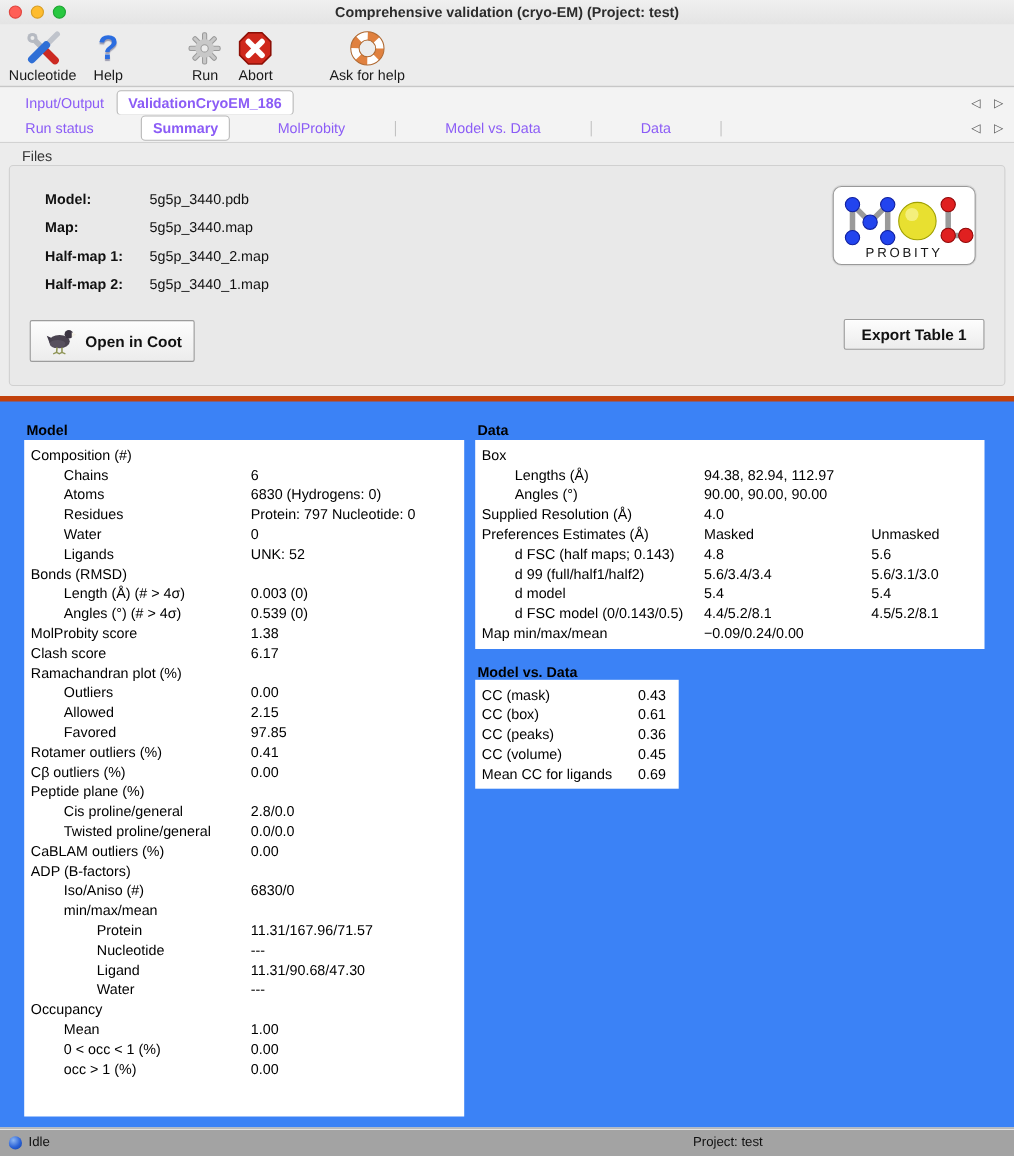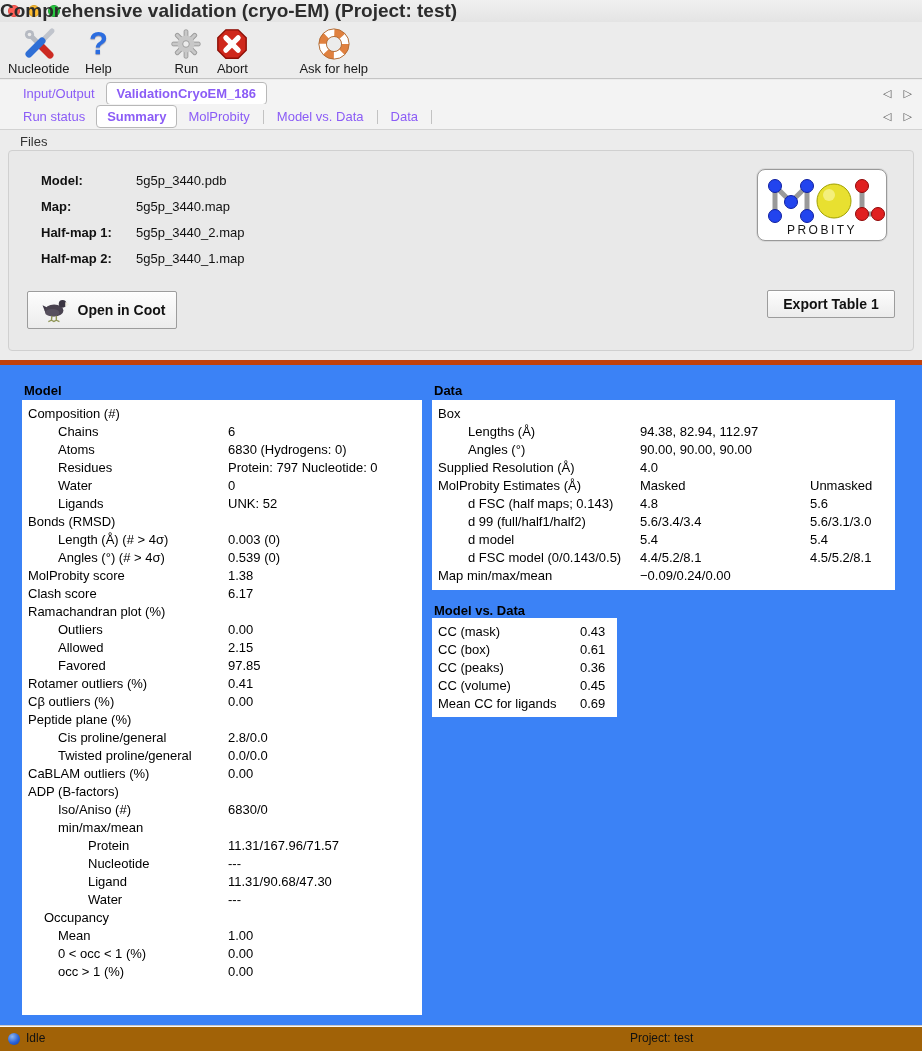--- a/index.html
+++ b/index.html
@@ -9,35 +9,35 @@
     font-family:"Liberation Sans", sans-serif; background:#ececec; color:#111;
   }
   
   .titlebar { position:absolute; top:0; left:0; width:100%; height:22px;
     background:linear-gradient(#f0f0f0,#e4e4e4); }
   .traffic { position:absolute; top:5px; width:12px; height:12px; border-radius:50%; }
   .tl-red    { left:8px;  background:#ff5f57; border:1px solid #e0443e; }
   .tl-yellow { left:28px; background:#febc2e; border:1px solid #d89e24; }
   .tl-green  { left:48px; background:#28c840; border:1px solid #1ea433; }
   .win-title { position:absolute; top:0; left:0; width:100%; height:22px;
-    line-height:22px; font-size:19px; font-weight:bold; color:#2c2c2c; }
+    line-height:22px; text-align:center; font-size:13px; font-weight:bold; color:#2c2c2c; }
   
   .toolbar { position:absolute; top:22px; left:0; width:100%; height:57px;
     border-bottom:1px solid #c4c4c4; display:flex; align-items:flex-start; padding:3px 0 0 8px; }
   .tool { display:flex; flex-direction:column; align-items:center; cursor:default; }
   .tool .ic { height:37px; min-width:42px; display:flex; align-items:center; justify-content:center; }
   .tool .lb { font-size:13px; color:#1a1a1a; line-height:14px; }
   .ml-help { margin-left:8px; } .ml-run { margin-left:46px; } .ml-abort { margin-left:4px; } .ml-ask { margin-left:46px; }
   .help-q { font-size:31px; font-weight:bold; color:#2b6de0; line-height:31px;
     text-shadow:0 1px 1px rgba(0,0,60,.35); }
   
   .tabbar { position:absolute; left:0; width:100%; background:#f3f3f3;
     border-bottom:1px solid #d2d2d2; display:flex; align-items:center; padding-left:12px; }
   .tabbar1 { top:80px; height:27px; }
-  .tabbar2 { top:104px; height:26px; }
+  .tabbar2 { top:104px; height:26px;gap:32px; }
   .tab { font-size:13px; color:#8b5cf6; padding:3px 10px; border-radius:4px;
     border:1px solid transparent; white-space:nowrap; }
   .tab.active { background:#fff; border-color:#b8b8b8; font-weight:bold; }
   .tab-sep { width:1px; height:14px; background:#c2c2c2; margin:0 2px; }
   .navs { position:absolute; right:10px; top:0; height:100%; display:flex; align-items:center; gap:12px;
     font-size:11px; color:#555; }
   
   .upper { position:absolute; top:134px; left:0; width:100%; height:226px; background:#ececec; }
   .files-label { position:absolute; left:20px; top:0; font-size:13px; color:#333; }
   .groupbox { position:absolute; left:8px; right:8px; top:16px; height:201px;
@@ -59,25 +59,25 @@
   .section-title { position:absolute; font-size:13px; font-weight:bold; color:#000; }
   .st-model { left:24px; top:18px; } .st-data { left:434px; top:18px; } .st-mvd { left:434px; top:238px; }
   .card { position:absolute; background:#fff; padding-top:5px; }
   .model-card { left:22px; top:35px; width:400px; height:615px; }
   .data-card  { left:432px; top:35px; width:463px; height:190px; }
   .mvd-card   { left:432px; top:253px; width:185px; height:99px; }
   .stat-row { position:relative; height:18px; line-height:18px; font-size:13px; color:#000; white-space:nowrap; }
   .stat-value { position:absolute; top:0; }
   .model-card .stat-value { left:206px; }
   .data-card  .stat-value { left:208px; }
-  .data-card  .stat-value2 { position:absolute; top:0; left:378px;text-align:right; }
+  .data-card  .stat-value2 { position:absolute; top:0; left:360px;text-align:right; }
   .mvd-card   .stat-value { left:148px; }
   
   .statusbar { position:absolute; bottom:0; left:0; width:100%; height:26px;
-    background:#a16207; border-top:1px solid #c8c8c8; box-shadow:inset 0 1px 0 #fafafa; }
+    background:#a3a3a3; border-top:1px solid #c8c8c8; box-shadow:inset 0 1px 0 #fafafa; }
   .status-dot { position:absolute; left:8px; top:7px; width:12px; height:12px; border-radius:50%;
     background:radial-gradient(circle at 35% 30%, #8cb6f2, #2a62d8 55%, #123f9e); }
   .status-text { position:absolute; left:26px; top:0; line-height:25px; font-size:12px; color:#111; }
   .project-text { position:absolute; left:630px; top:0; line-height:25px; font-size:12px; color:#111; }
 </style>
 </head>
 <body>
 
 <div class="titlebar">
   <span class="traffic tl-red"></span>
@@ -263,33 +263,33 @@
       <div class="stat-row"><span class="stat-label" style="padding-left: 36px;">Cis proline/general</span><span class="stat-value">2.8/0.0</span></div>
       <div class="stat-row"><span class="stat-label" style="padding-left: 36px;">Twisted proline/general</span><span class="stat-value">0.0/0.0</span></div>
       <div class="stat-row"><span class="stat-label" style="padding-left: 6px;">CaBLAM outliers (%)</span><span class="stat-value">0.00</span></div>
       <div class="stat-row"><span class="stat-label" style="padding-left: 6px;">ADP (B-factors)</span></div>
       <div class="stat-row"><span class="stat-label" style="padding-left: 36px;">Iso/Aniso (#)</span><span class="stat-value">6830/0</span></div>
       <div class="stat-row"><span class="stat-label" style="padding-left: 36px;">min/max/mean</span></div>
       <div class="stat-row"><span class="stat-label" style="padding-left: 66px;">Protein</span><span class="stat-value">11.31/167.96/71.57</span></div>
       <div class="stat-row"><span class="stat-label" style="padding-left: 66px;">Nucleotide</span><span class="stat-value">---</span></div>
       <div class="stat-row"><span class="stat-label" style="padding-left: 66px;">Ligand</span><span class="stat-value">11.31/90.68/47.30</span></div>
       <div class="stat-row"><span class="stat-label" style="padding-left: 66px;">Water</span><span class="stat-value">---</span></div>
-      <div class="stat-row"><span class="stat-label" style="padding-left: 6px; margin-left: 16px;">Occupancy</span></div>
+      <div class="stat-row"><span class="stat-label" style="padding-left: 6px;">Occupancy</span></div>
       <div class="stat-row"><span class="stat-label" style="padding-left: 36px;">Mean</span><span class="stat-value">1.00</span></div>
       <div class="stat-row"><span class="stat-label" style="padding-left: 36px;">0 &lt; occ &lt; 1 (%)</span><span class="stat-value">0.00</span></div>
       <div class="stat-row"><span class="stat-label" style="padding-left: 36px;">occ &gt; 1 (%)</span><span class="stat-value">0.00</span></div>
     </div>
 
   <div class="section-title st-data">Data</div>
   <div class="card data-card">
       <div class="stat-row"><span class="stat-label" style="padding-left: 6px;">Box</span></div>
       <div class="stat-row"><span class="stat-label" style="padding-left: 36px;">Lengths (Å)</span><span class="stat-value">94.38, 82.94, 112.97</span></div>
       <div class="stat-row"><span class="stat-label" style="padding-left: 36px;">Angles (°)</span><span class="stat-value">90.00, 90.00, 90.00</span></div>
       <div class="stat-row"><span class="stat-label" style="padding-left: 6px;">Supplied Resolution (Å)</span><span class="stat-value">4.0</span></div>
-      <div class="stat-row"><span class="stat-label" style="padding-left: 6px;">MolProbity Estimates (Å)</span><span class="stat-value">Masked</span><span class="stat-value2">Unmasked</span></div>
+      <div class="stat-row"><span class="stat-label" style="padding-left: 6px;">Preferences Estimates (Å)</span><span class="stat-value">Masked</span><span class="stat-value2">Unmasked</span></div>
       <div class="stat-row"><span class="stat-label" style="padding-left: 36px;">d FSC (half maps; 0.143)</span><span class="stat-value">4.8</span><span class="stat-value2">5.6</span></div>
       <div class="stat-row"><span class="stat-label" style="padding-left: 36px;">d 99 (full/half1/half2)</span><span class="stat-value">5.6/3.4/3.4</span><span class="stat-value2">5.6/3.1/3.0</span></div>
       <div class="stat-row"><span class="stat-label" style="padding-left: 36px;">d model</span><span class="stat-value">5.4</span><span class="stat-value2">5.4</span></div>
       <div class="stat-row"><span class="stat-label" style="padding-left: 36px;">d FSC model (0/0.143/0.5)</span><span class="stat-value">4.4/5.2/8.1</span><span class="stat-value2">4.5/5.2/8.1</span></div>
       <div class="stat-row"><span class="stat-label" style="padding-left: 6px;">Map min/max/mean</span><span class="stat-value">−0.09/0.24/0.00</span></div>
     </div>
 
   <div class="section-title st-mvd">Model vs. Data</div>
   <div class="card mvd-card">
       <div class="stat-row"><span class="stat-label" style="padding-left: 6px;">CC (mask)</span><span class="stat-value">0.43</span></div>

